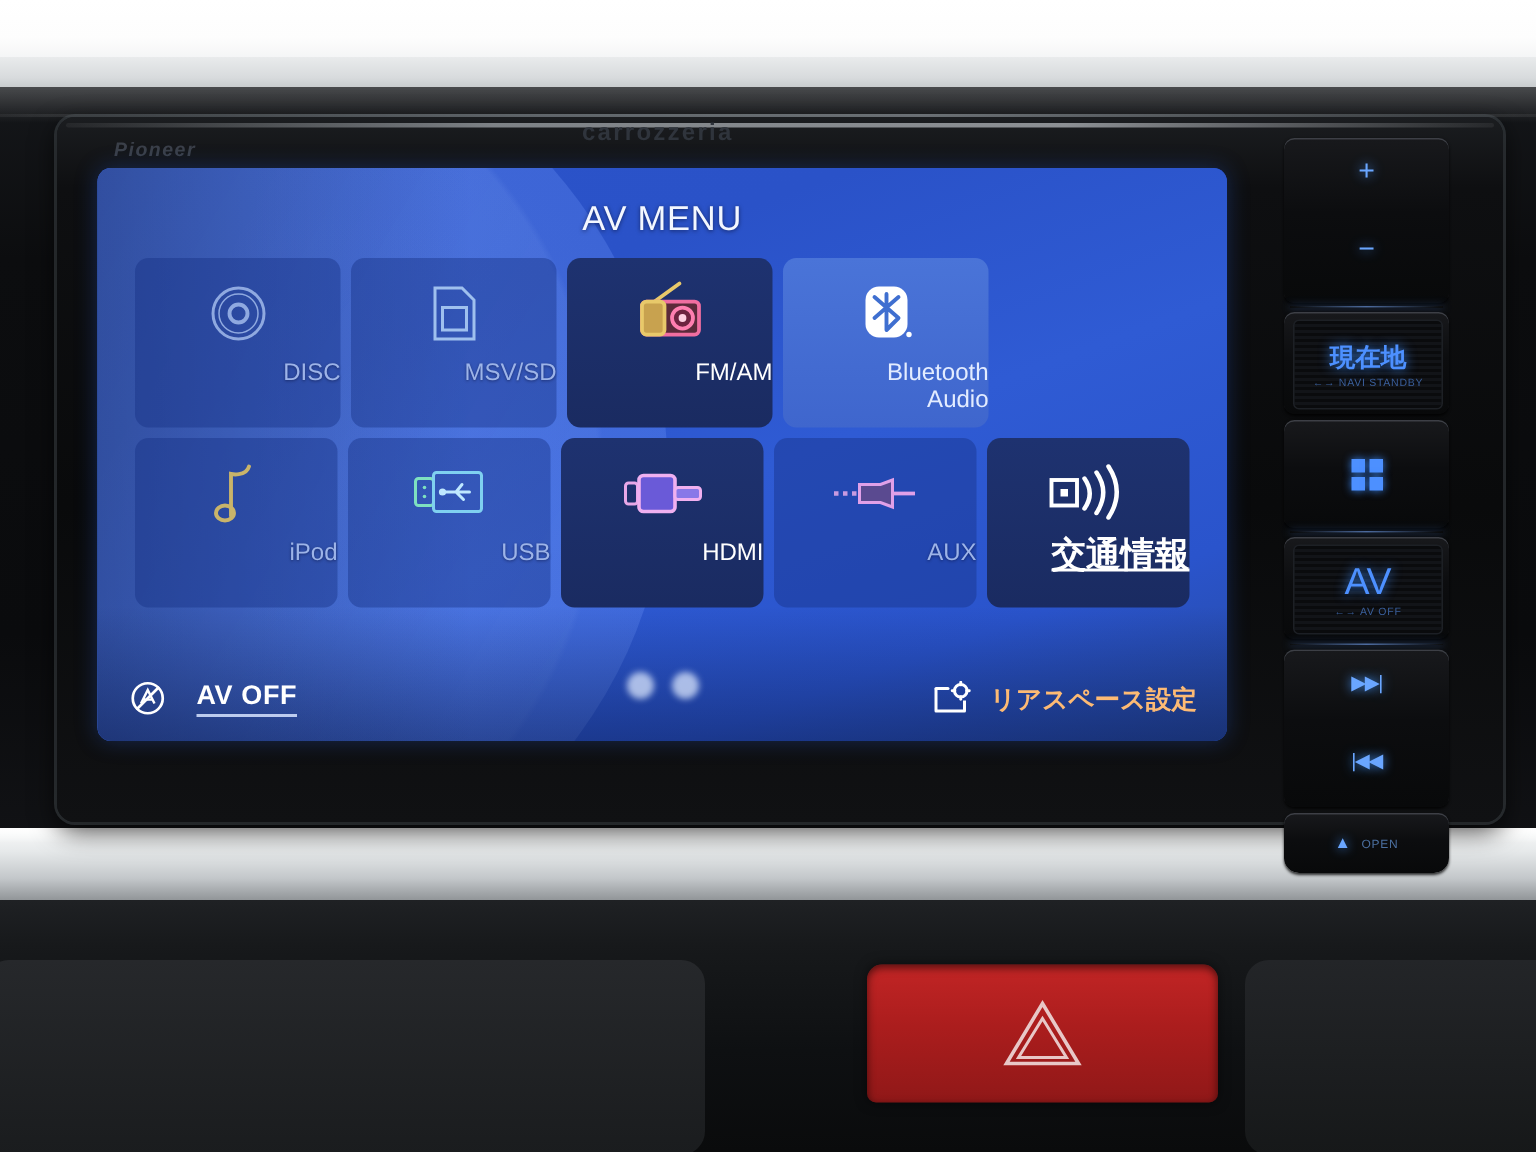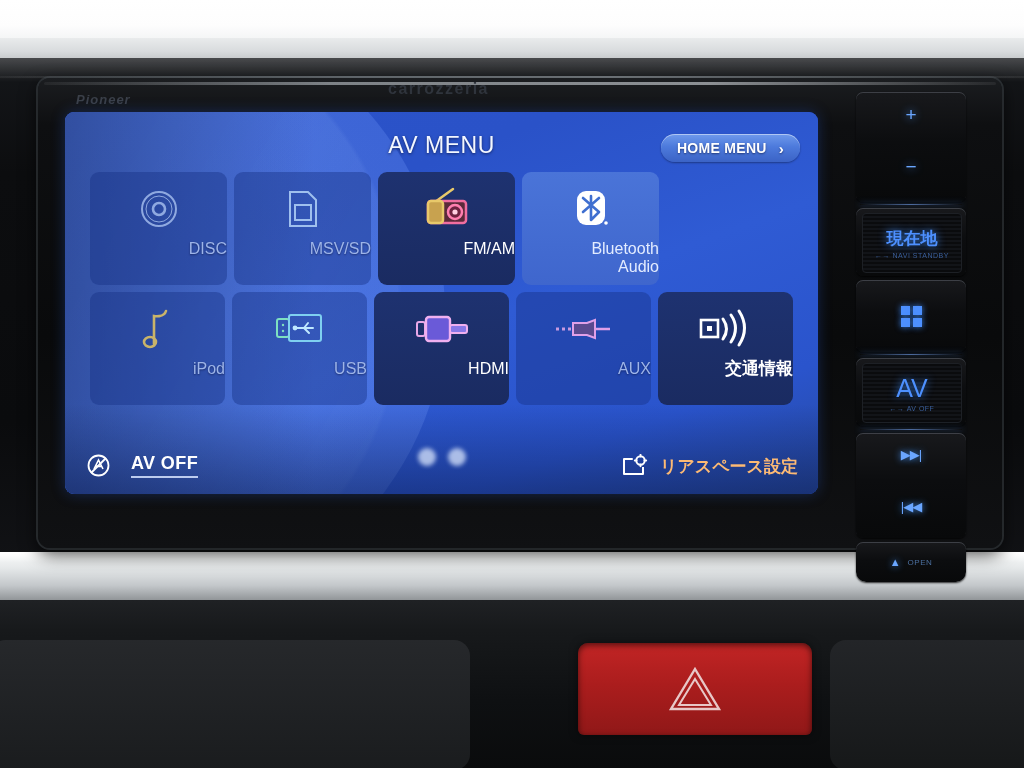--- a/index.html
+++ b/index.html
@@ -84,21 +84,21 @@
   .tile .lb{font-size:16px;line-height:18px;text-align:right;width:100%;}
 
   .t-dim{background:rgba(22,48,130,.42);}
   .t-dim .lb{color:#9db4e8;text-shadow:0 1px 2px rgba(0,0,30,.45);}
   .t-mid{background:linear-gradient(180deg,#4a74d8,#3f66cd);}
   .t-mid .lb{color:#e3ecff;}
   .t-on{background:linear-gradient(180deg,#1e3270,#1a2b61);}
   .t-on .lb{color:#ffffff;}
   .t-sel{background:linear-gradient(180deg,#dff0fd,#cfe6fb);}
   .t-sel .lb{color:#7d9ec4;}
-  .t-jp .lb{font-size:17px;font-weight:bold;}
+  .t-jp .lb{font-size:23px;font-weight:bold;text-decoration:underline;}
 
   .dots{position:absolute;left:0;width:100%;top:336px;display:flex;justify-content:center;gap:12px;}
   .dot{width:18px;height:18px;border-radius:50%;background:rgba(225,235,255,.72);
      filter:blur(2.2px);}
 
   .av-off{position:absolute;left:22px;bottom:16px;display:flex;align-items:center;gap:21px;}
   .av-off .lbl{font-size:18px;color:#ffffff;font-weight:bold;letter-spacing:.4px;
      border-bottom:2px solid rgba(215,228,255,.85);padding-bottom:2px;}
   .rear{position:absolute;right:20px;bottom:16px;display:flex;align-items:center;gap:11px;}
   .rear .lbl{font-size:17px;color:#fdba74;font-weight:bold;}
@@ -155,24 +155,20 @@
 
   <div class="screen">
     <div class="screen-bg"></div>
     <div class="screen-arc"></div>
     <div class="screen-arc2"></div>
     <div class="screen-darkleft"></div>
     <div class="screen-darkbot"></div>
 
     <div class="av-title">AV MENU</div>
 
-    <div class="home-menu">
-      <span>HOME MENU</span>
-      <span class="chev">›</span>
-    </div>
 
     <div class="grid">
 
       <div class="row">
 
         <div class="tile t-dim">
           <div class="ic">
             <svg width="46" height="46" viewBox="0 0 46 46">
               <circle cx="23" cy="23" r="17" fill="none" stroke="#8fa9e0" stroke-width="2"></circle>
               <circle cx="23" cy="23" r="13" fill="none" stroke="#8fa9e0" stroke-width="1"></circle>

